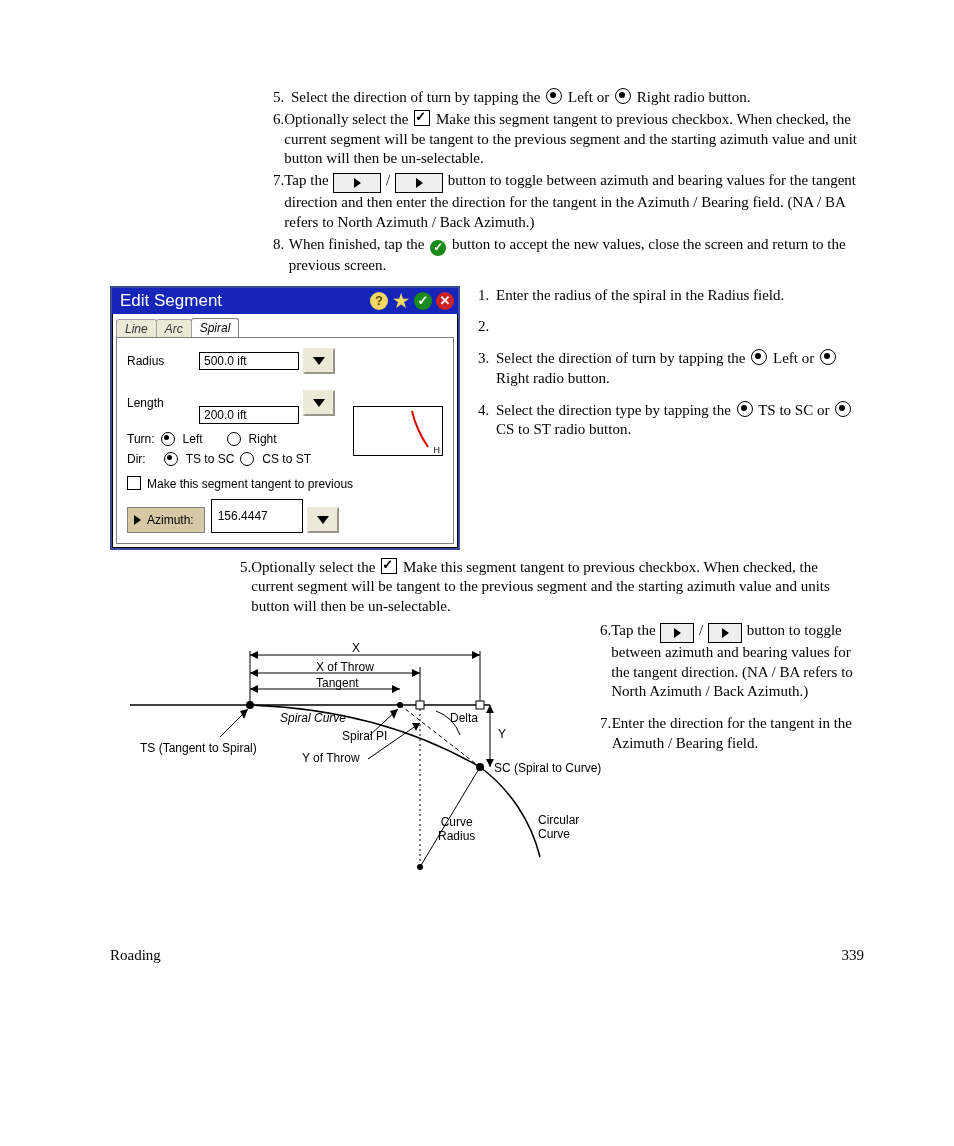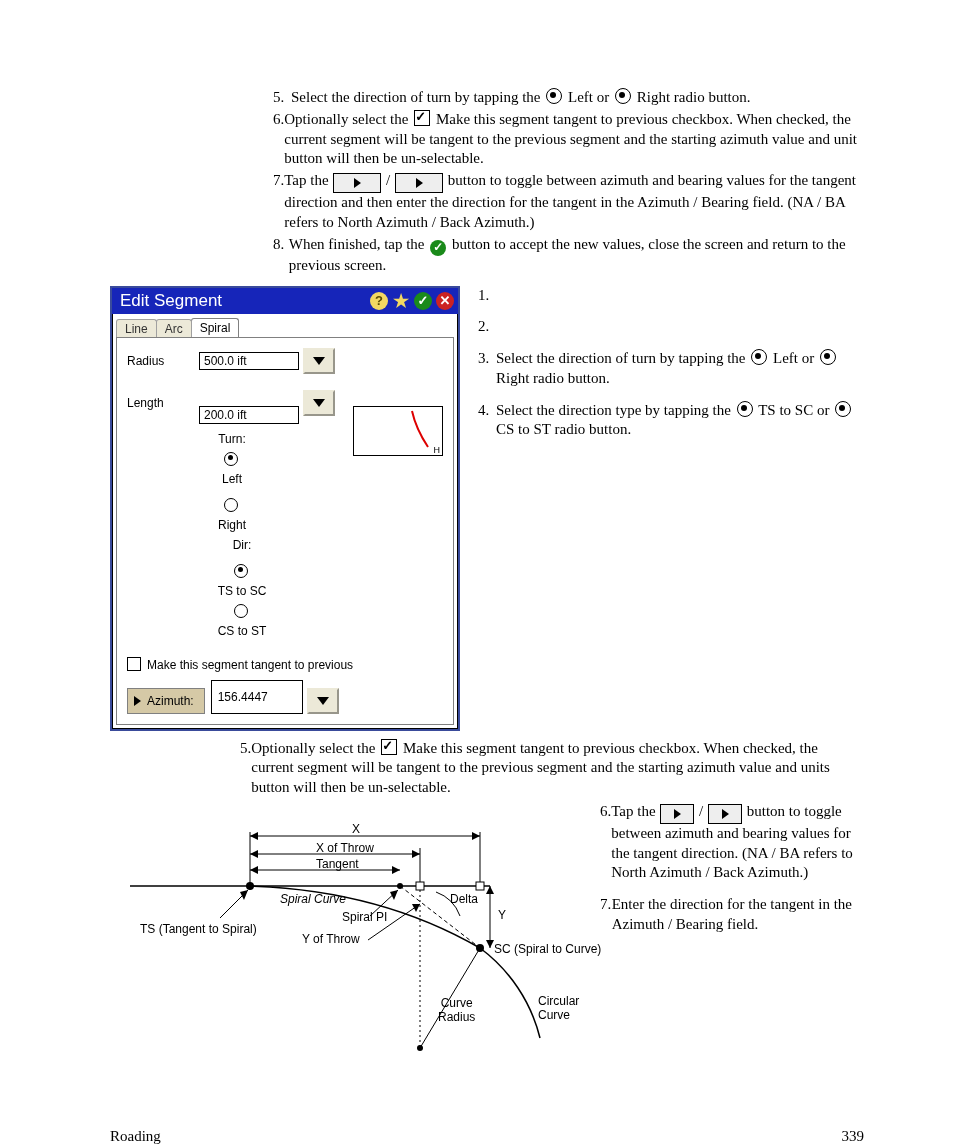--- a/index.html
+++ b/index.html
@@ -103,20 +103,21 @@
   .dlg-title .t-left{font-weight:normal;}
   .dlg-title .t-icons{display:flex;gap:4px;}
   .tb-ic{width:18px;height:18px;display:inline-flex;align-items:center;justify-content:center;border-radius:50%;font-size:13px;font-weight:bold;}
   .tb-help{background:#f3d862;color:#5a4b00;}
   .tb-star{background:none;color:#f3d862;font-size:18px;}
   .tb-ok{background:#1a8a1a;color:#fff;}
   .tb-close{background:#c22;color:#fff;}
   .dlg-tabs{
     display:flex;
     margin:4px 4px 0 4px;
+    font-style:italic;
   }
   .dlg-tab{
     border:1px solid #808080;border-bottom:none;
     padding:2px 8px;
     margin-right:-1px;
     background:#fff;
     font-size:12px;
     border-radius:3px 3px 0 0;
   }
   .dlg-tab.inactive{
@@ -138,21 +139,21 @@
     font-family:inherit;
     box-sizing:border-box;
   }
   .dd-btn{
     width:28px;height:22px;border:2px outset #ece9d8;background:#ece9d8;
     display:inline-flex;align-items:center;justify-content:center;margin-left:4px;
   }
   .dd-tri{
     width:0;height:0;border-left:6px solid transparent;border-right:6px solid transparent;border-top:8px solid #000;
   }
-  .rgrp{display:flex;align-items:center;margin-bottom:6px;gap:6px;flex-direction:column;}
+  .rgrp{display:flex;align-items:center;margin-bottom:6px;gap:6px;}
   .form-radio{
     width:12px;height:12px;border:1.5px solid #000;border-radius:50%;display:inline-block;position:relative;margin-right:2px;vertical-align:-2px;
   }
   .form-radio.sel::after{
     content:"";position:absolute;left:2.5px;top:2.5px;width:5px;height:5px;border-radius:50%;background:#000;
   }
   .mini-plot{
     position:absolute;
     right:10px; width:88px;height:48px;
     border:1px solid #000;
@@ -278,21 +279,21 @@
               <span>CS to ST</span>
           </div>
 
           <div class="mini-plot">
             <svg viewBox="0 0 88 48">
               <path d="M58 4 Q62 22 74 40" stroke="#d00" stroke-width="2" fill="none"></path>
             </svg>
             <span style="position:absolute;right:2px;bottom:0;font-size:9px">H</span>
           </div>
 
-          <div style="margin-top:19px">
+          <div style="margin-top:10px">
             <span class="chk"></span><span>Make this segment tangent to previous</span>
           </div>
 
           <div class="az-row">
             <span class="az-btn">
                 <span class="tri-right"></span>
                 <span>Azimuth:</span>
               </span>
             <span class="az-val">156.4447</span>
             <span class="dd-btn">
@@ -302,20 +303,21 @@
         </div>
       </div>
 
       <div style="height:8px"></div>
     </div>
 
     <div class="col-right">
       <ul>
         <li>
             <span class="bnum">1.</span>
+            <span>Enter the radius of the spiral in the Radius field.</span>
           </li>
         <li>
             <span class="bnum">2.</span>
           </li>
         <li>
             <span class="bnum">3.</span>
             <span><span>Select the direction of turn by tapping the </span><span class="inline-glyph radio-glyph"></span><span> Left or </span><span class="inline-glyph radio-glyph"></span><span> Right radio button.</span></span>
           </li>
         <li>
             <span class="bnum">4.</span>

